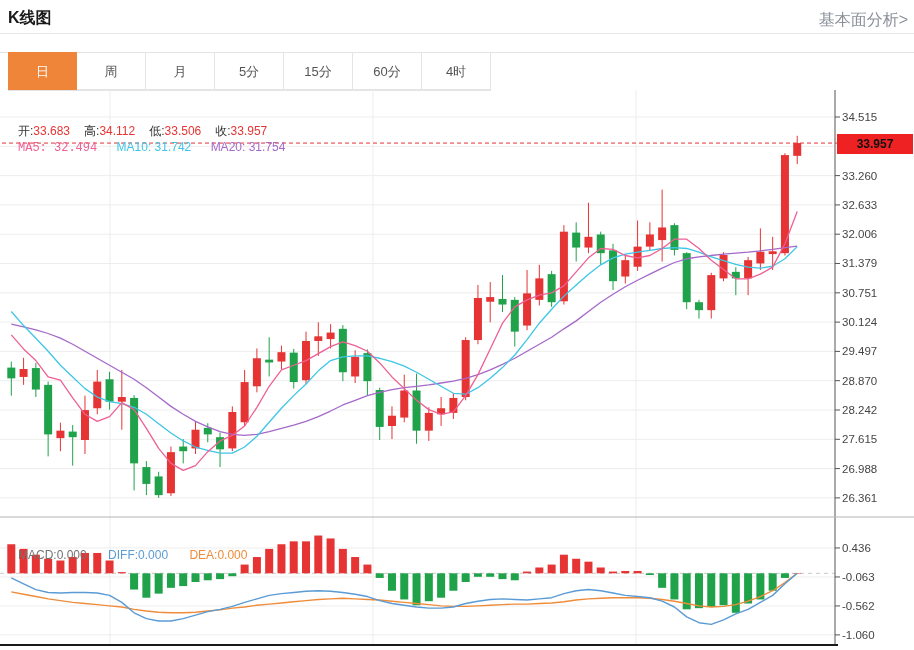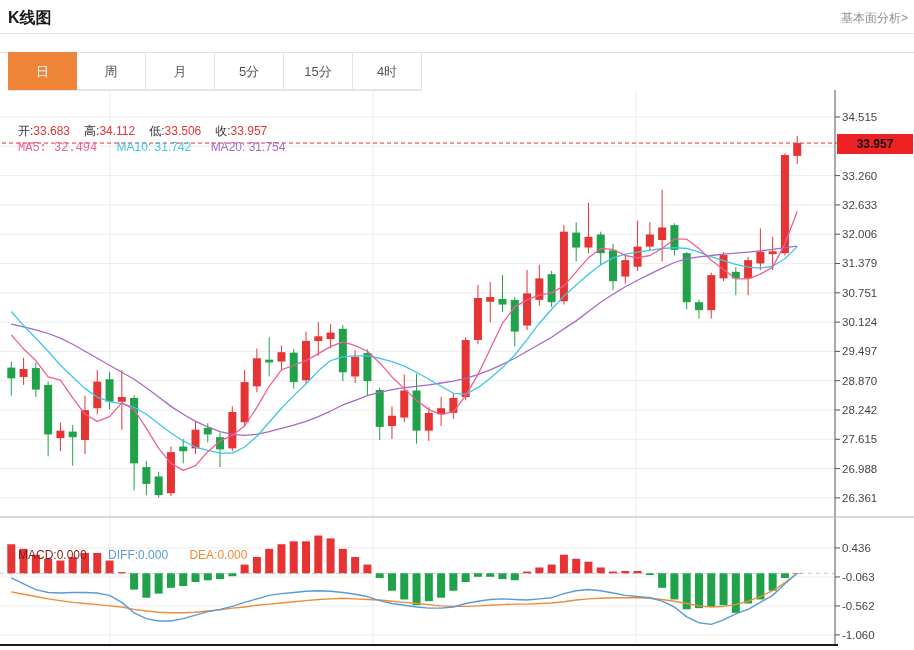--- a/index.html
+++ b/index.html
@@ -1,53 +1,54 @@
 <!DOCTYPE html>
 <html><head>
 <meta charset="utf-8">
 <style>
   html,body{margin:0;padding:0;background:#fff;}
   body{width:914px;height:650px;position:relative;overflow:hidden;
        font-family:"Liberation Sans","DejaVu Sans",sans-serif;}
   .title{position:absolute;left:8px;top:8px;font-size:16px;font-weight:bold;color:#1a1a1a;}
-  .fund-link{position:absolute;right:6px;top:10px;font-size:12px;color:#8a9099;cursor:pointer;text-decoration:none;}
+  .fund-link{position:absolute;right:6px;top:10px;font-size:16px;color:#8a9099;cursor:pointer;text-decoration:none;}
   .hr-top{position:absolute;left:0;top:33px;width:914px;border-top:1px solid #e8e8e8;}
   .tabbar-line{position:absolute;left:0;top:52px;width:914px;border-top:1px solid #e4e4e4;}
   .tabbar{position:absolute;left:8px;top:52px;height:38px;display:flex;border-bottom:1px solid #e4e4e4;}
   .tab{width:69px;height:38px;line-height:38px;text-align:center;font-size:13px;color:#555;
        background:#fff;border:1px solid #e4e4e4;border-left:none;cursor:pointer;box-sizing:border-box;}
   .tab:first-child{border-left:1px solid #e4e4e4;}
   .tab.active{background:#ef8538;border-color:#ef8538;color:#fff;font-weight:normal;}
   svg{position:absolute;left:0;top:0;}
   .overlay{position:absolute;font-size:12px;white-space:nowrap;margin-top:28px;}
   .ohlc-row{left:18px;top:95px;color:#333;}
   .ohlc-row .v{color:#e63434;margin-right:14px;}
   .ma-row{left:18px;top:112px;}
   .ma-row span{margin-right:16px;}
   .macd-row{left:18px;top:520px;}
   .macd-row span{margin-right:18px;}
   .c-ma5{color:#ef5f94;font-family:Liberation Mono, monospace;} .c-ma10{color:#3ec6e6;} .c-ma20{color:#a569c9;}
-  .c-macd{color:#7f1d1d;} .c-diff{color:#5b9bd5;} .c-dea{color:#ef8c3a;}
+  .c-macd{color:#737373;} .c-diff{color:#5b9bd5;} .c-dea{color:#ef8c3a;}
   .price-badge{position:absolute;left:837px;top:134px;width:76px;height:20px;background:#ee2222;
        color:#111;font-size:12px;font-weight:bold;text-align:center;line-height:20px;}
 </style>
 </head>
 <body>
 
 <div class="title">K线图</div>
 <a class="fund-link">基本面分析&gt;</a>
 <div class="hr-top"></div>
 <div class="tabbar-line"></div>
 
 <div class="tabbar">
   <div class="tab active">日</div>
   <div class="tab">周</div>
   <div class="tab">月</div>
   <div class="tab">5分</div>
   <div class="tab">15分</div>
+  <div class="tab">60分</div>
   <div class="tab">4时</div>
 </div>
 
 <svg id="chart-svg" width="914" height="650" viewBox="0 0 914 650">
     <g>
       <line x1="0" y1="117" x2="835" y2="117" stroke="#ededed"></line>
       <line x1="0" y1="146.28717000000012" x2="835" y2="146.28717000000012" stroke="#ededed"></line>
       <line x1="0" y1="175.6210500000001" x2="835" y2="175.6210500000001" stroke="#ededed"></line>
       <line x1="0" y1="204.90821999999991" x2="835" y2="204.90821999999991" stroke="#ededed"></line>
       <line x1="0" y1="234.19539000000003" x2="835" y2="234.19539000000003" stroke="#ededed"></line>

